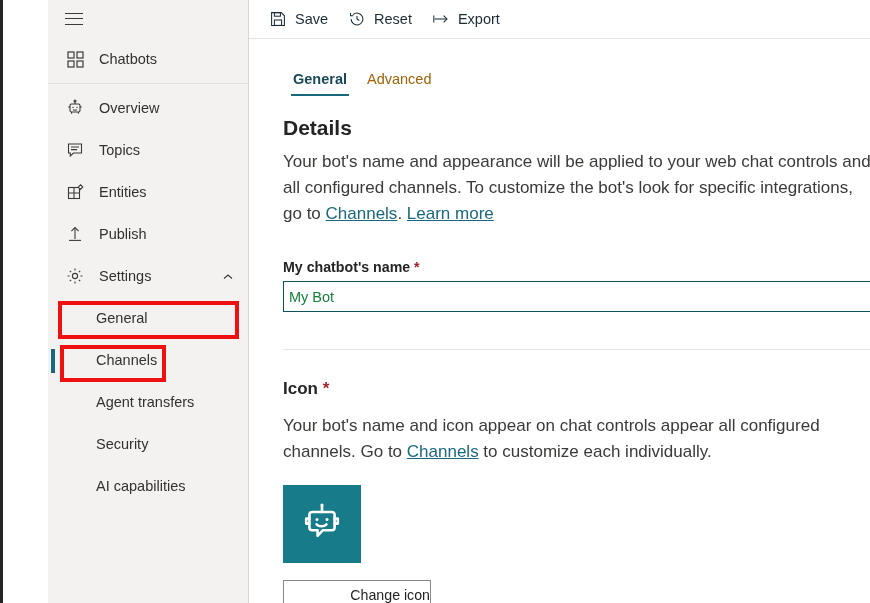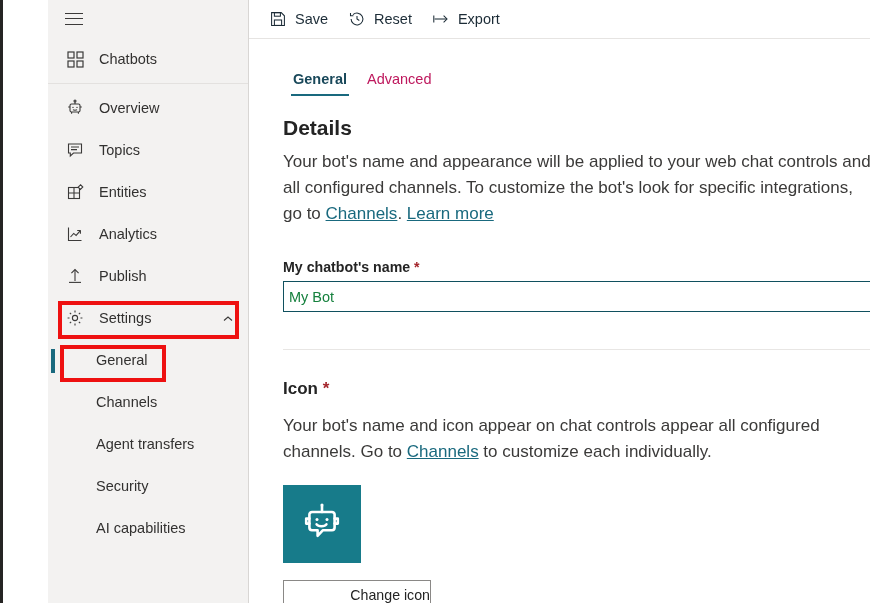--- a/index.html
+++ b/index.html
@@ -83,21 +83,21 @@
     padding: 0 8px; margin-right: 4px; cursor: pointer;
     color: #1c2c37; font-size: 14.5px; background: transparent; border: none;
     font-family: "Liberation Sans", sans-serif;
   }
   .tb-btn .tbico { width: 18px; height: 18px; margin-right: 8px; display:flex; align-items:center; justify-content:center; }
 
   .content { padding: 28px 0 0 34px; }
 
   .tabs { display: flex; gap: 0px; margin-bottom: 20px; }
   .tab {
-    font-size: 14.5px; color: #be185d; padding: 4px 10px 9px 10px;
+    font-size: 14.5px; color: #a16207; padding: 4px 10px 9px 10px;
     cursor: pointer; position: relative;
   }
   .tab.active { font-weight: bold; color: #19485a; }
   .tab.active::after {
     content:""; position: absolute; left: 8px; right: 8px; bottom: 0;
     height: 2.5px; background: #19697e;
   }
 
   .section-title {
     font-size: 21px; font-weight: bold; color: #242424;
@@ -201,30 +201,20 @@
       <span class="ico">
         <svg width="18" height="18" viewBox="0 0 18 18" fill="none" stroke="#3b3a39" stroke-width="1.1">
           <rect x="2.5" y="4.5" width="11" height="11"></rect>
           <path d="M8 4.5v11M2.5 10h11"></path>
           <path d="M12.2 4.2l2.4-2.4 2.2 2.2-2.4 2.4z" fill="#fff"></path>
         </svg>
       </span>
       <span>Entities</span>
     </div>
 
-    <div class="nav-item">
-      <span class="ico">
-        <svg width="18" height="18" viewBox="0 0 18 18" fill="none" stroke="#3b3a39" stroke-width="1.1">
-          <path d="M2.5 2.5v13h13"></path>
-          <path d="M4.5 12l3.2-3.6 2.4 2 4-4.6"></path>
-          <path d="M11.2 5.5h3.2v3.2" stroke-linejoin="round"></path>
-        </svg>
-      </span>
-      <span>Analytics</span>
-    </div>
 
     <div class="nav-item">
       <span class="ico">
         <svg width="18" height="18" viewBox="0 0 18 18" fill="none" stroke="#3b3a39" stroke-width="1.1">
           <path d="M9 14V2.8"></path>
             <path d="M5.4 6.2L9 2.6l3.6 3.6"></path>
           <path d="M3 15.4h12"></path>
         </svg>
       </span>
       <span>Publish</span>

